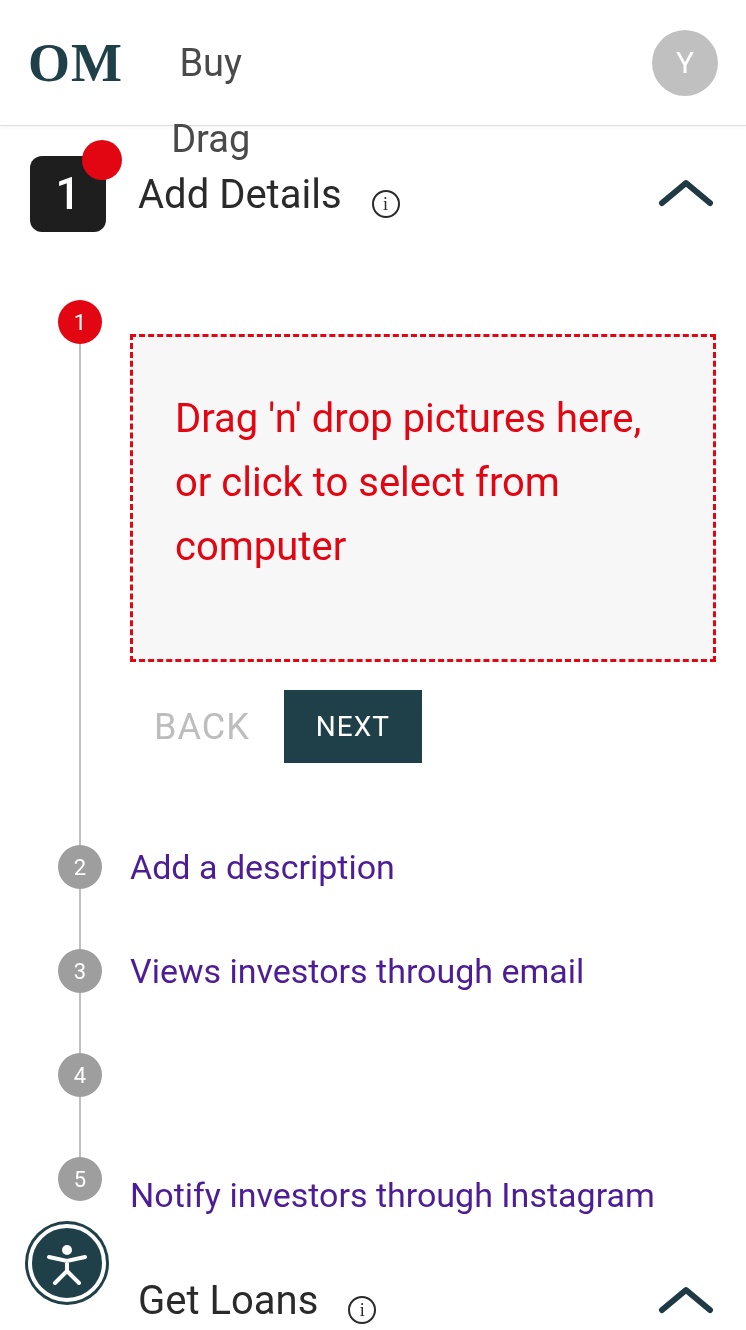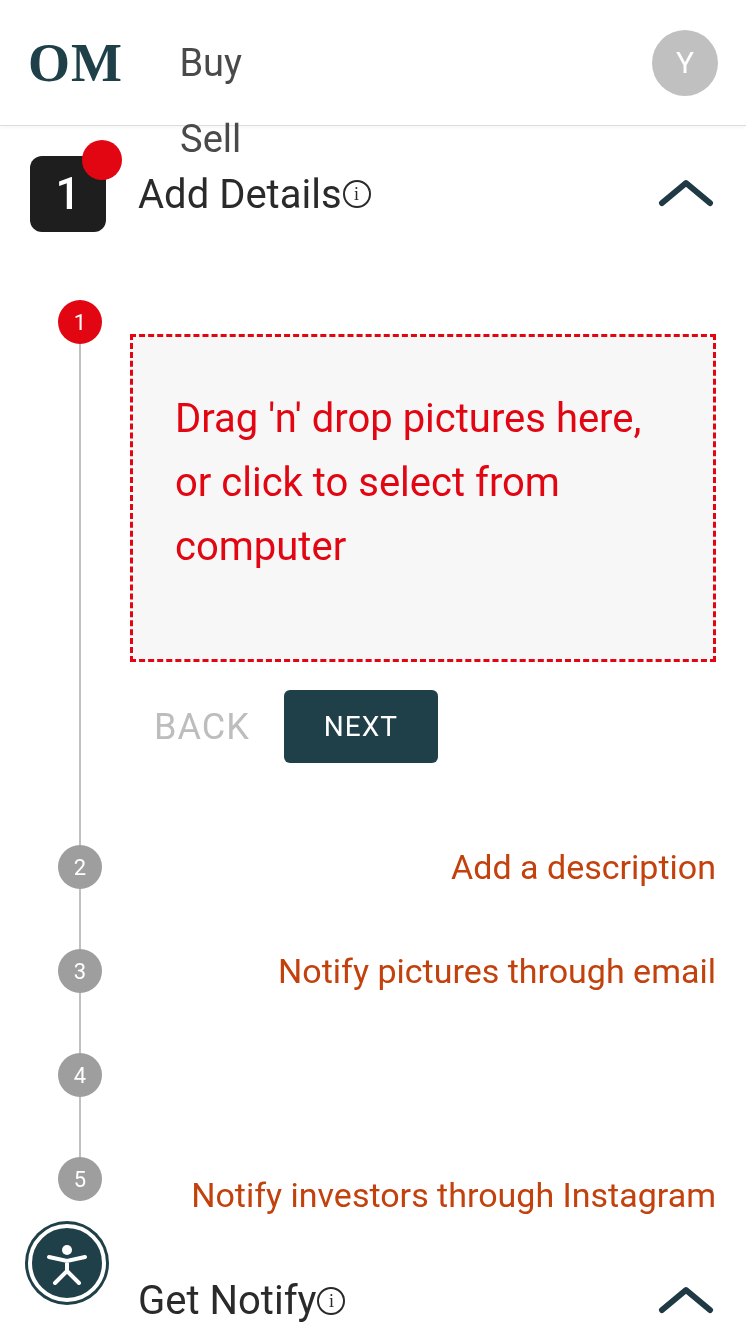--- a/index.html
+++ b/index.html
@@ -82,22 +82,22 @@
     width: 40px;
     height: 40px;
     background: #e20613;
     border-radius: 50%;
   }
   .section-title {
     font-size: 40px;
     color: #2a2a2a;
     font-weight: 400;
     display: flex;
-    align-items: center;
-    gap: 1px;
+    align-items: flex-end;
+    gap: 30px;
   }
   .info-icon {
     width: 28px;
     height: 28px;
     border: 2.5px solid #2a2a2a;
     border-radius: 50%;
     display: inline-flex;
     align-items: center;
     justify-content: center;
     font-size: 18px;
@@ -144,21 +144,21 @@
   .step-body {
     flex: 1;
     padding-bottom: 48px;
   }
   .step-title {
     font-size: 34px;
     font-weight: 400;
     line-height: 44px;
   }
   .step-title.active { color: #1a1a1a; }
-  .step-title.inactive { color: #c2410c; text-align: right; }
+  .step-title.inactive { color: #4c1d95; }
   .dropzone {
     margin-top: 34px;
     border: 3px dashed #e20613;
     background: #f7f7f7;
     padding: 50px 42px 80px 42px;
     cursor: pointer;
   }
   .dropzone-text {
     color: #e20613;
     font-size: 40px;
@@ -179,22 +179,22 @@
     border: none;
     cursor: pointer;
     font-family: inherit;
   }
   .next-btn {
     background: #1f4048;
     color: #fff;
     font-size: 28px;
     letter-spacing: 1px;
     border: none;
-    padding: 20px 40px;
-    border-radius: 6px;
+    padding: 20px 32px;
+    border-radius: 0;
     cursor: pointer;
     font-family: inherit;
   }
   .section2 {
     display: flex;
     align-items: center;
     gap: 32px;
     margin-top: 50px;
     margin-left: 0;
     padding: 0 30px;
@@ -216,21 +216,21 @@
   }
 </style>
 </head>
 <body>
 
 <div class="header">
   <div class="logo">OM</div>
   <div class="nav-links">
     <span class="nav-link">Loans</span>
     <span class="nav-link">Buy</span>
-    <span class="nav-link">Sell</span>
+    <span class="nav-link">Drag</span>
   </div>
   <div class="avatar">Y</div>
 </div>
 
 <div class="content">
 
   <div class="section-header">
     <div class="section-badge">
       <span>1</span>
       <div class="red-dot"></div>
@@ -273,21 +273,21 @@
         <div class="step-title inactive">Add a description</div>
       </div>
     </div>
 
     <div class="step">
       <div class="step-left">
         <div class="step-number inactive">3</div>
         <div class="step-connector"></div>
       </div>
       <div class="step-body">
-        <div class="step-title inactive">Notify pictures through email</div>
+        <div class="step-title inactive">Views investors through email</div>
       </div>
     </div>
 
     <div class="step">
       <div class="step-left">
         <div class="step-number inactive">4</div>
         <div class="step-connector"></div>
       </div>
     </div>
 
@@ -299,21 +299,21 @@
         <div class="step-title inactive">Notify investors through Instagram</div>
       </div>
     </div>
 
   </div>
 </div>
 
 <div class="section2">
   <div style="width:76px"></div>
   <div class="section-title">
-    <span>Get Notify</span>
+    <span>Get Loans</span>
     <span class="info-icon">i</span>
   </div>
   <span class="chevron-icon">
     <svg width="60" height="34" viewBox="0 0 60 34">
         <path d="M6 28 L30 8 L54 28" stroke="#1f3a44" stroke-width="6" fill="none" stroke-linecap="round" stroke-linejoin="round"></path>
       </svg>
   </span>
 </div>
 
 <div class="accessibility-btn">

